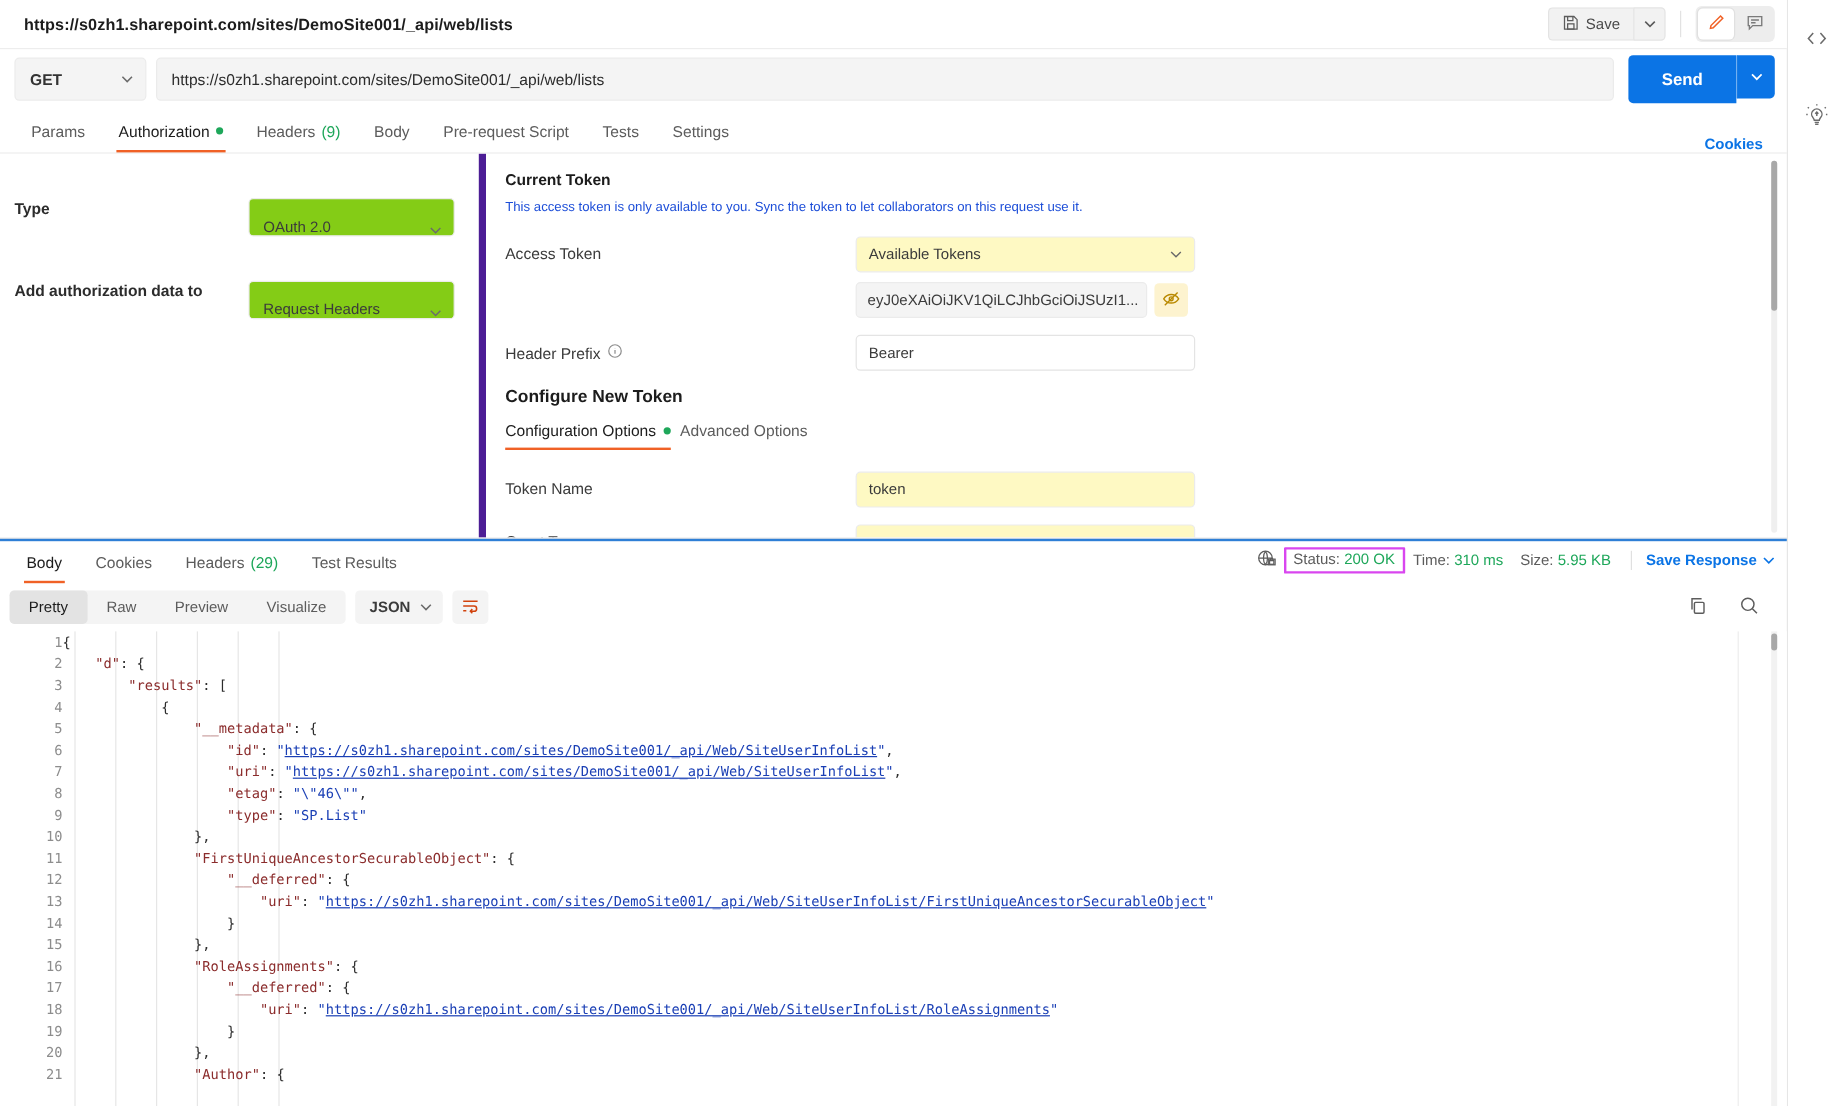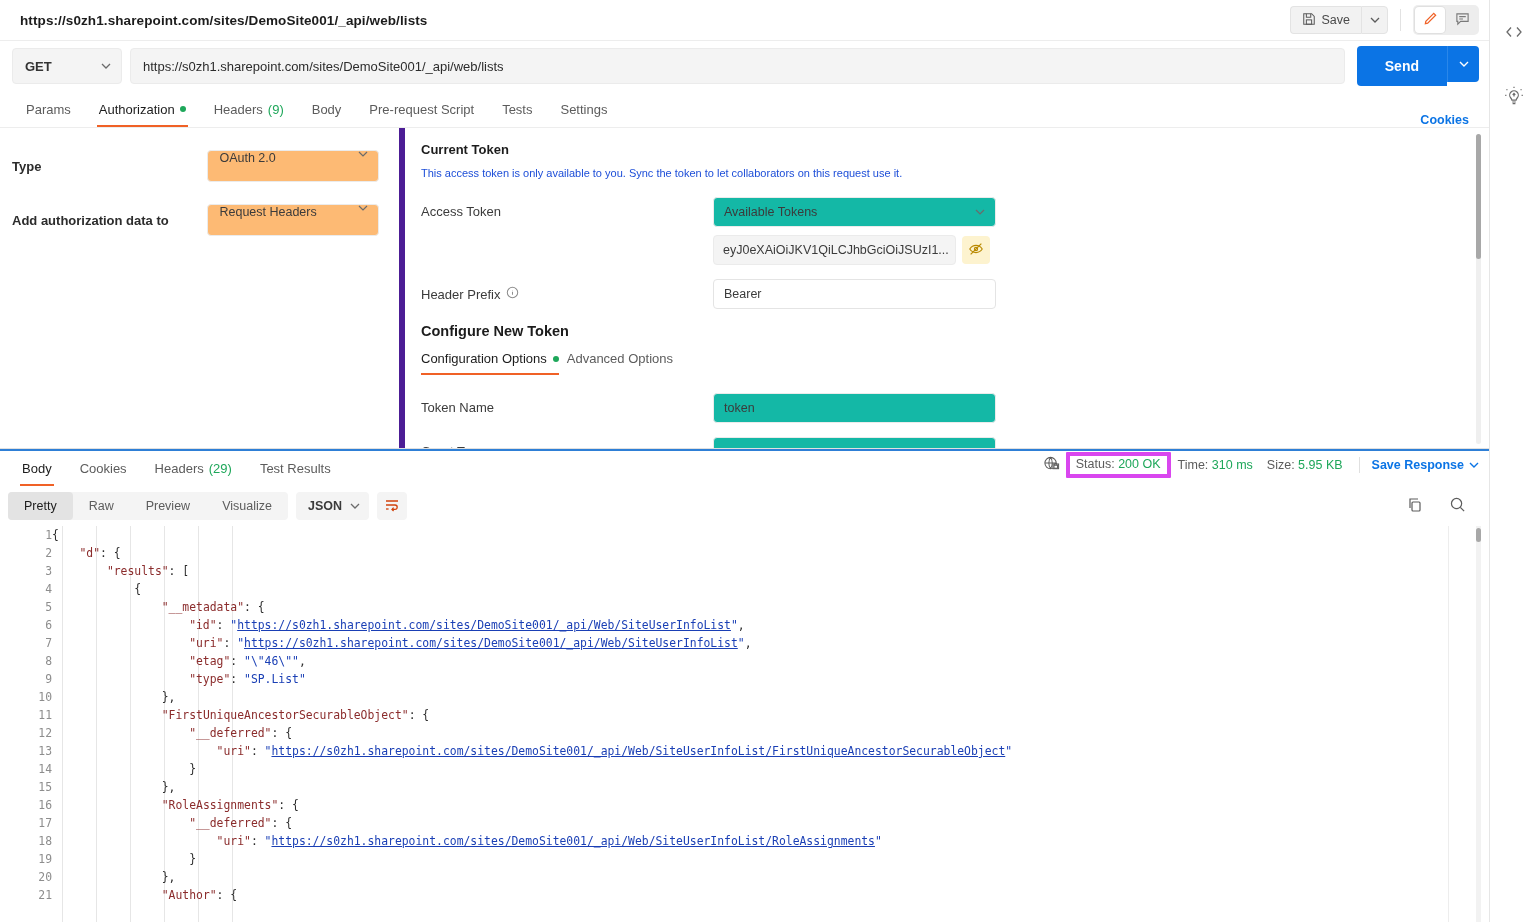--- a/index.html
+++ b/index.html
@@ -78,36 +78,36 @@
   .dot-g { width: 6px; height: 6px; border-radius: 50%; background: #1ea75a; display: inline-block; }
   .cnt-g { color: #1ea75a; }
   .cookies-link { font-size: 12.5px; color: #0b74e5; font-weight: 700; cursor: pointer; }
 
   
   .auth-wrap { flex: 0 0 321px; display: flex; position: relative; border-bottom: 1px solid #e0e0e0; overflow: hidden; }
   .auth-left { width: 405px; border-right: 6px solid #4c1d95; padding: 22px 20px 0 12px; }
   .row { display: flex; align-items: center; margin-bottom: 22px; }
   .row-label { width: 200px; font-size: 13px; color: #2c2c2c; font-weight: 700; }
   .sel-box {
-    width: 175px; height: 32px; background: #fdba74; border: 1px solid #ebebeb; border-radius: 4px;
-    display: flex; align-items: flex-start; justify-content: space-between; padding: 0 10px 0 11px;
-    font-size: 12.5px; color: #3b3b3b; cursor: pointer;
+    width: 175px; height: 32px; background: #84cc16; border: 1px solid #ebebeb; border-radius: 4px;
+    display: flex; align-items: flex-end; justify-content: space-between; padding: 0 10px 0 11px;
+    font-size: 12.5px; color: #3b3b3b; cursor: pointer; margin-top: 15px;
   }
   .auth-note { font-size: 13px; color: #5c5c5c; line-height: 1.75; margin-bottom: 18px; max-width: 380px; }
   .auth-note a { color: #0b74e5; text-decoration: none; cursor: pointer; }
   .auth-right { flex: 1; padding: 14px 0 0 8px; overflow: hidden; position: relative; }
   .sec-title { font-size: 13px; font-weight: 700; color: #1c1c1c; margin: 0 0 10px 8px; }
   .sec-sub { font-size: 11px; color: #1d4ed8; margin: 0 0 18px 8px; }
   .frow { display: flex; align-items: flex-start; margin-bottom: 14px; padding-left: 8px; }
   .frow-label { width: 292px; font-size: 13px; color: #3b3b3b; display: flex; align-items: center; gap: 6px; padding-top: 7px; }
   .fld {
     width: 283px; height: 30px; border: 1px solid #e4e4e4; border-radius: 4px; background: #fff;
     display: flex; align-items: center; padding: 0 10px; font-size: 12.5px; color: #3b3b3b;
   }
-  .fld.grey { background: #14b8a6; border-color: #ebebeb; }
+  .fld.grey { background: #fef9c3; border-color: #ebebeb; }
   .fld.sel { justify-content: space-between; cursor: pointer; }
   .tok-line { display: flex; align-items: center; gap: 6px; }
   .tok-val {
     width: 243px; height: 30px; background: #f4f4f4; border: 1px solid #ebebeb; border-radius: 4px;
     display: flex; align-items: center; padding: 0 9px; font-size: 12.5px; color: #3b3b3b;
     white-space: nowrap; overflow: hidden;
   }
   .eye-btn {
     width: 28px; height: 28px; background: #fdf3cf; border-radius: 4px;
     display: flex; align-items: center; justify-content: center; cursor: pointer;
@@ -119,21 +119,21 @@
   .stab.active::after { content: ""; position: absolute; left: 0; right: 0; bottom: 0; height: 2px; background: #f06126; }
   .vscroll { position: absolute; top: 6px; right: 8px; width: 5px; height: 310px; background: #efefef; border-radius: 3px; }
   .vscroll i { position: absolute; top: 0; left: 0; width: 5px; height: 125px; background: #a8a8a8; border-radius: 3px; display: block; }
 
   
   .resp { flex: 1; display: flex; flex-direction: column; position: relative; border-top: 2px solid #2e7fd6; }
   .resp-bar { height: 35px; display: flex; align-items: flex-end; justify-content: space-between; padding: 0 10px 0 8px; }
   .resp-tabs { display: flex; align-items: flex-end; height: 100%; }
   .resp-meta { display: flex; align-items: center; gap: 0; padding-bottom: 8px; font-size: 12.5px; color: #5c5c5c; }
   .meta-hl {
-    border: 4px solid #d946ef; padding: 2px 6px; margin: 0 7px 0 4px; border-radius: 1px; line-height: 1.1; text-align: right;
+    border: 2px solid #d946ef; padding: 2px 6px; margin: 0 7px 0 4px; border-radius: 1px; line-height: 1.1; text-align: right;
   }
   .meta-item { margin-right: 14px; }
   .ok { color: #1ea75a; font-weight: 400; }
   .meta-sep { width: 1px; height: 16px; background: #e0e0e0; margin: 0 12px 0 2px; }
   .save-resp { color: #0b74e5; font-weight: 700; font-size: 12.5px; display: flex; align-items: center; gap: 5px; cursor: pointer; }
   .view-bar { height: 40px; display: flex; align-items: center; justify-content: space-between; padding: 0 22px 0 8px; }
   .seg { display: flex; background: #f4f4f4; border-radius: 4px; height: 28px; align-items: center; }
   .seg-i { height: 28px; padding: 0 16px; display: flex; align-items: center; font-size: 12.5px; color: #5c5c5c; border-radius: 4px; cursor: pointer; }
   .seg-i.active { background: #e3e3e3; color: #1c1c1c; }
   .json-sel {

